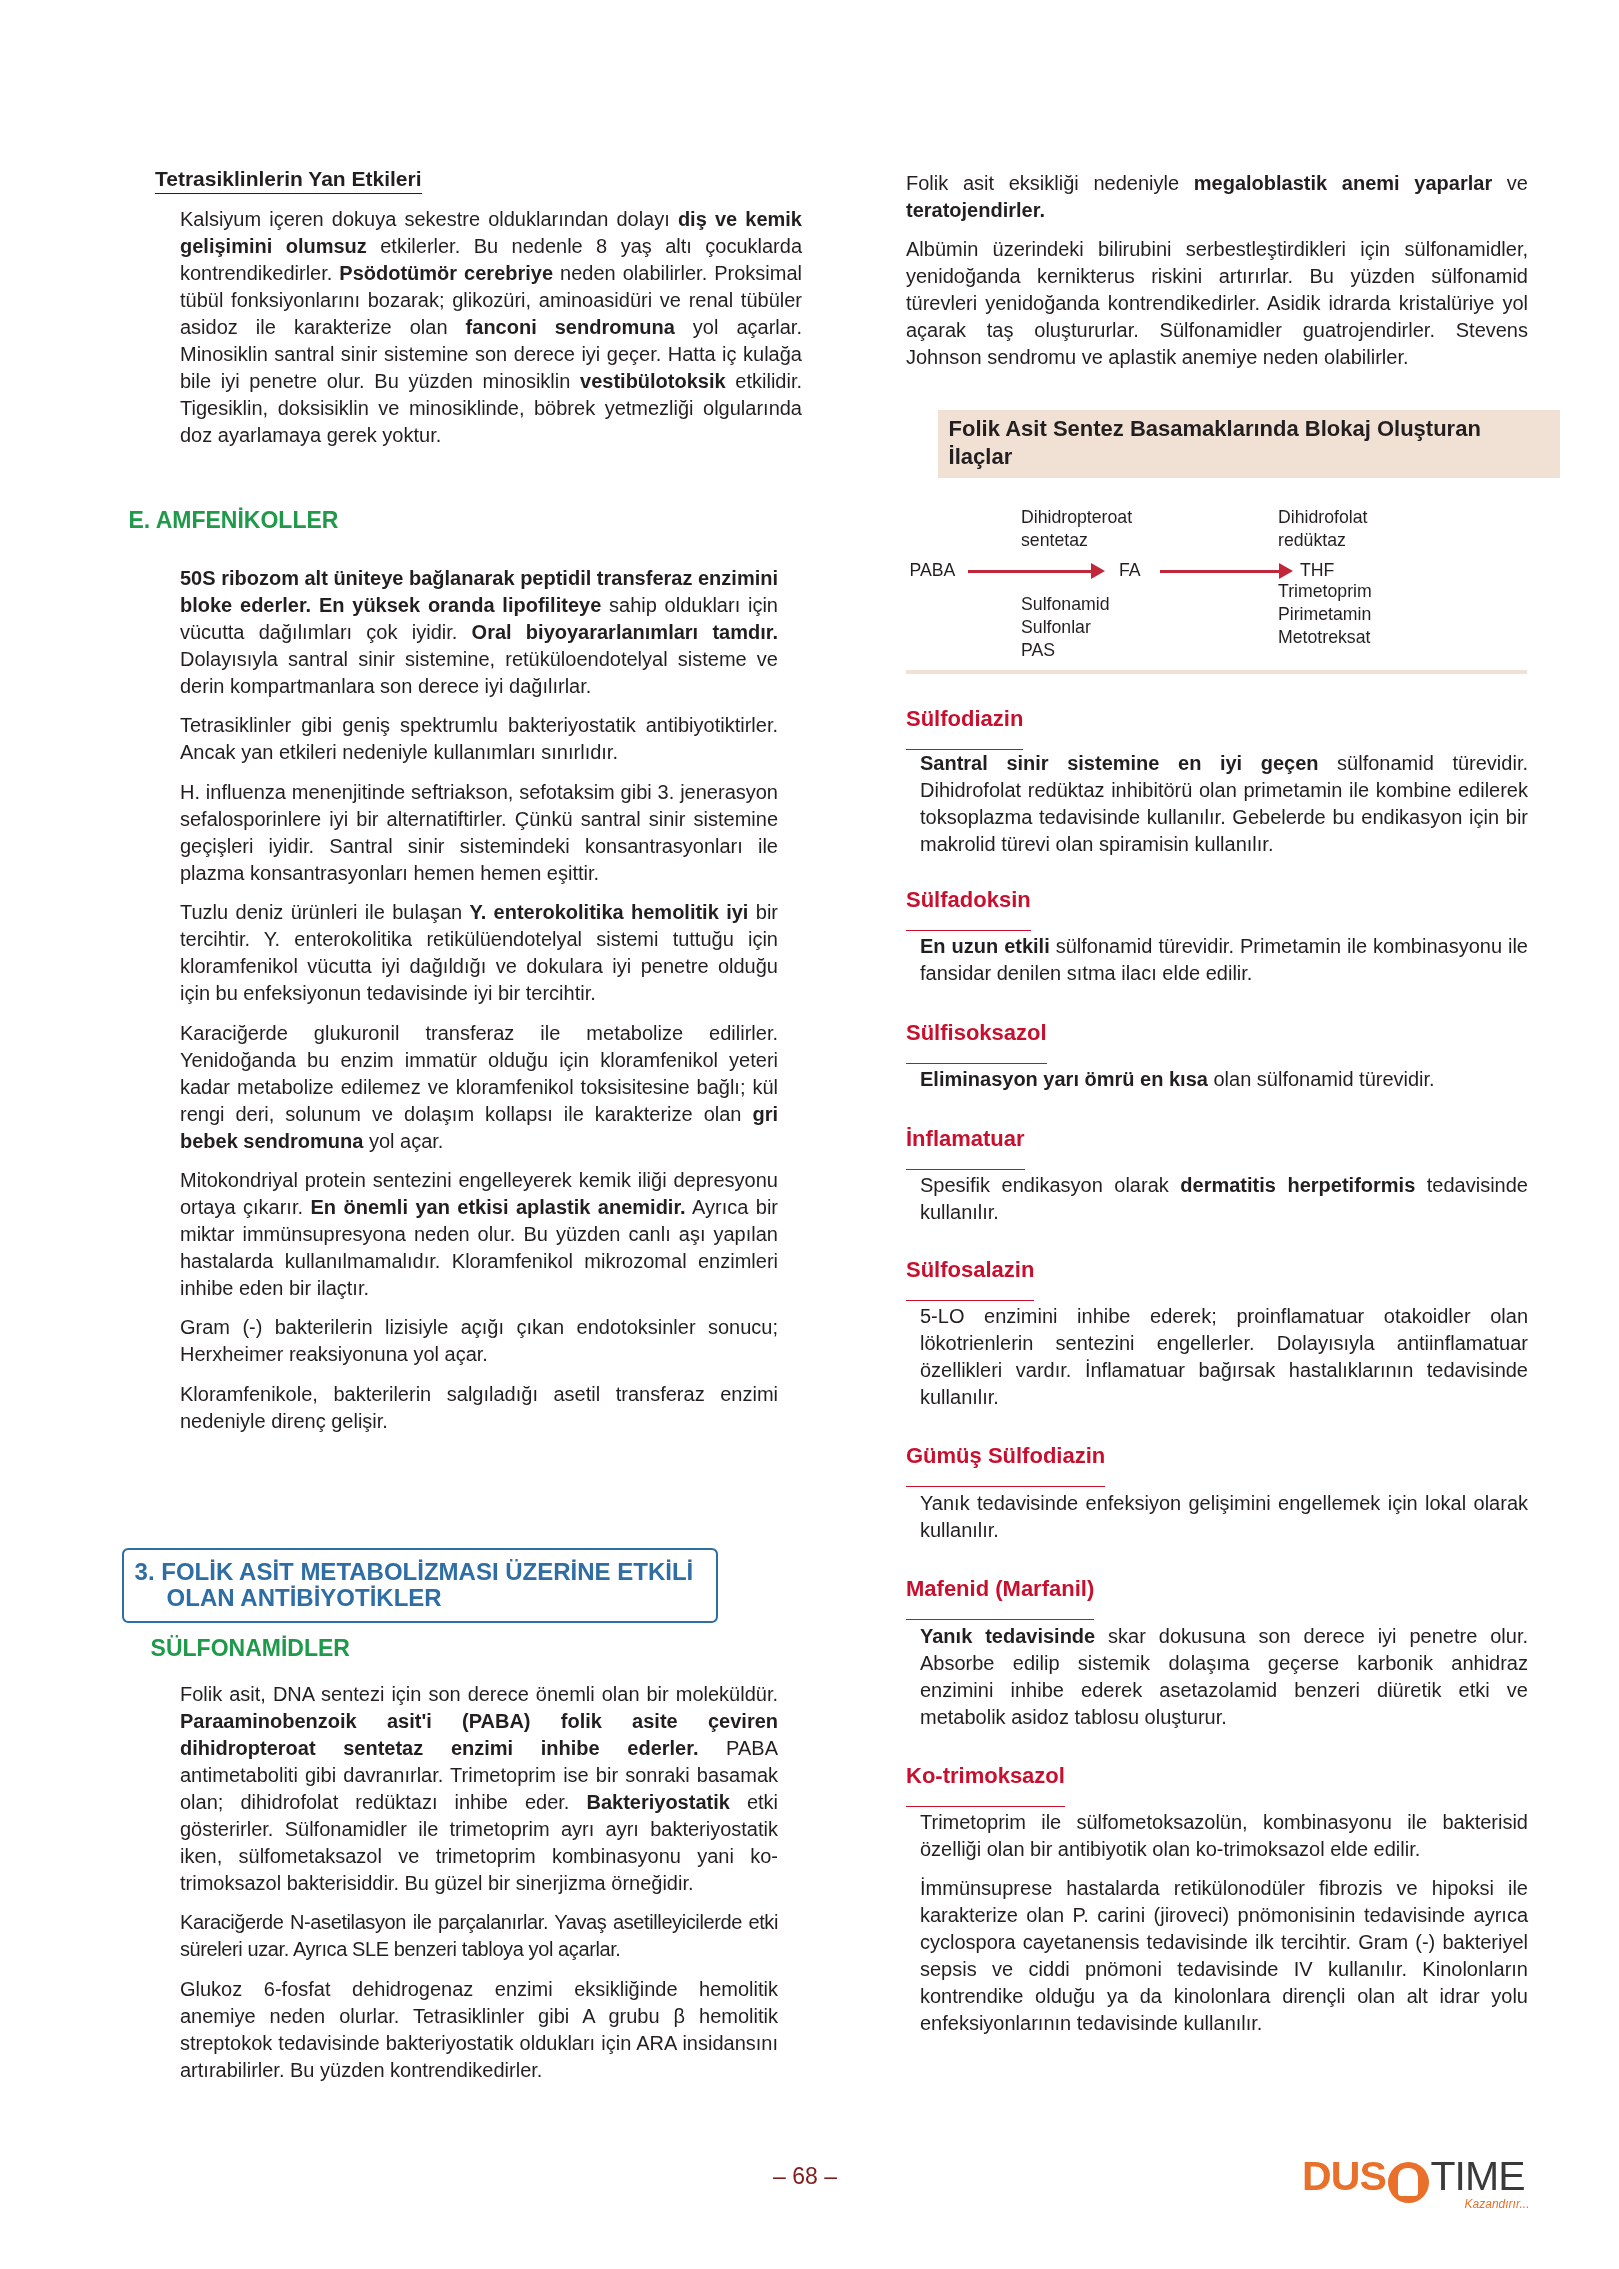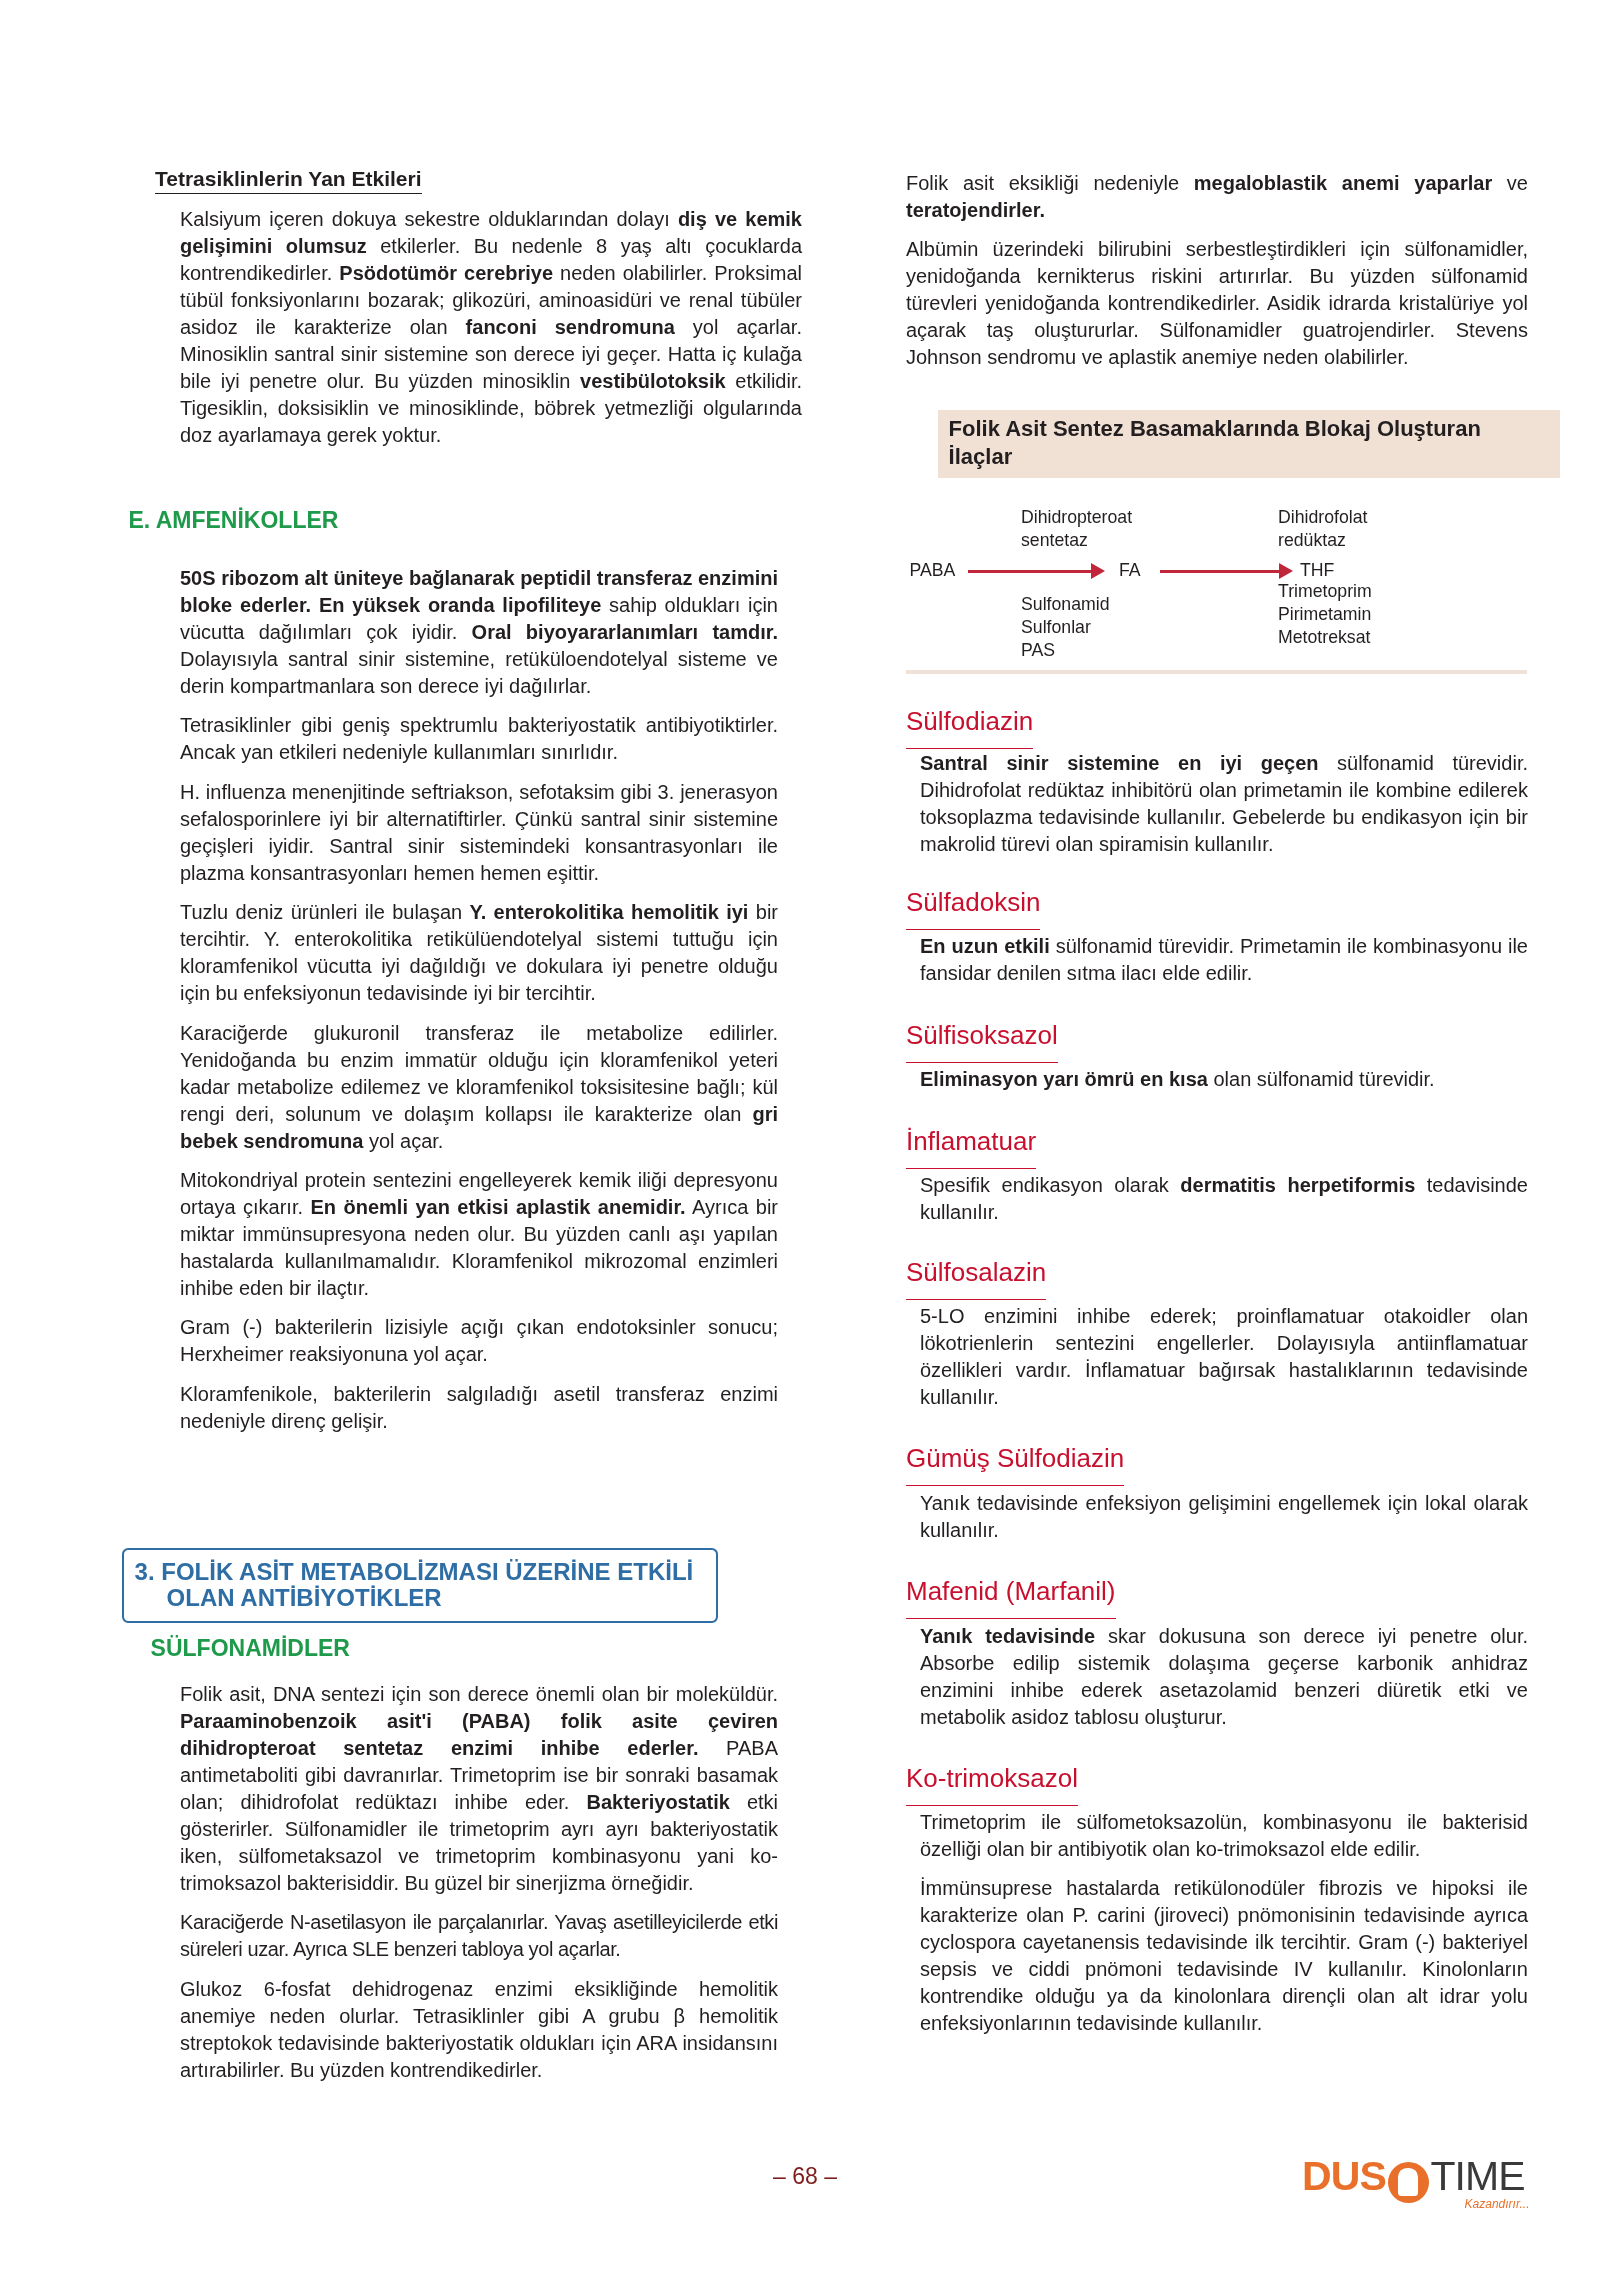--- a/index.html
+++ b/index.html
@@ -9,22 +9,22 @@
   .col { position: absolute; top: 0; }
   .col-left { left: 155px; width: 647px; }
   .col-right { left: 906px; width: 622px; }
   .para { font-size: 20px; line-height: 27px; text-align: justify; margin: 0 0 12.4px 0; }
   .para b { font-weight: bold; }
   .indent { padding-left: 25px; }
 
   .sub-head-underline { position: absolute; font-size: 21px; font-weight: bold; color: #231f20;
     border-bottom: 1.8px solid #231f20; padding-bottom: 1.8px; }
   .green-head { position: absolute; font-size: 23px; font-weight: bold; color: #1f9a4b; }
-  .red-head { position: absolute; font-size: 26px; font-weight: normal; color: #c8102e;
-    border-bottom: 1.8px solid #c8102e; padding-bottom: 11px; }
+  .red-head { position: absolute; font-size: 22px; font-weight: bold; color: #c8102e;
+    border-bottom: 1.8px solid #c8102e; padding-bottom: 17px; }
   .section-box { position: absolute; border: 2.7px solid #2f6ea5; border-radius: 6.2px;
     color: #2f6ea5; font-weight: bold; font-size: 24px; line-height: 26px; padding: 8.9px 10.6px 10.6px 10.6px; }
   .section-box .line2 { padding-left: 32px; display: block; }
   .box-header { position: absolute; background: #f1e1d5; font-size: 22px; font-weight: bold;
     line-height: 28px; padding: 5.3px 10.6px 7px 10.6px; }
   .diagram { position: absolute; font-size: 17.7px; color: #231f20; }
   .diagram .t { position: absolute; line-height: 23px; white-space: nowrap; }
   .arrow { position: absolute; height: 2.7px; background: #c0273a; }
   .arrow::after { content: ""; position: absolute; right: -3.5px; top: -7px;
     border-left: 14px solid #c0273a; border-top: 8px solid transparent; border-bottom: 8px solid transparent; }

